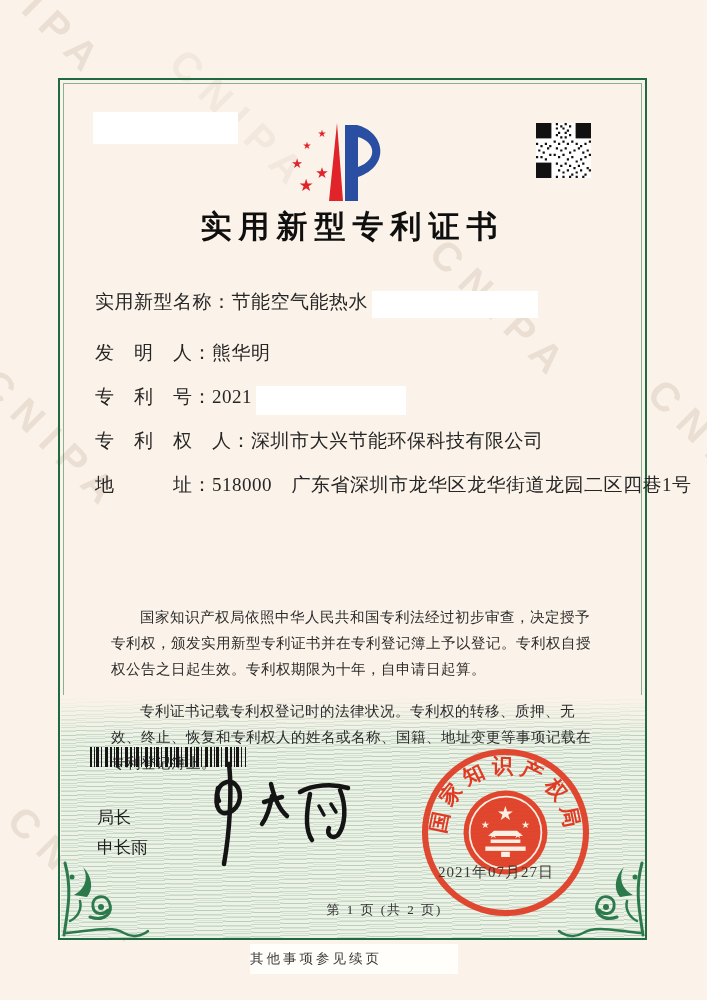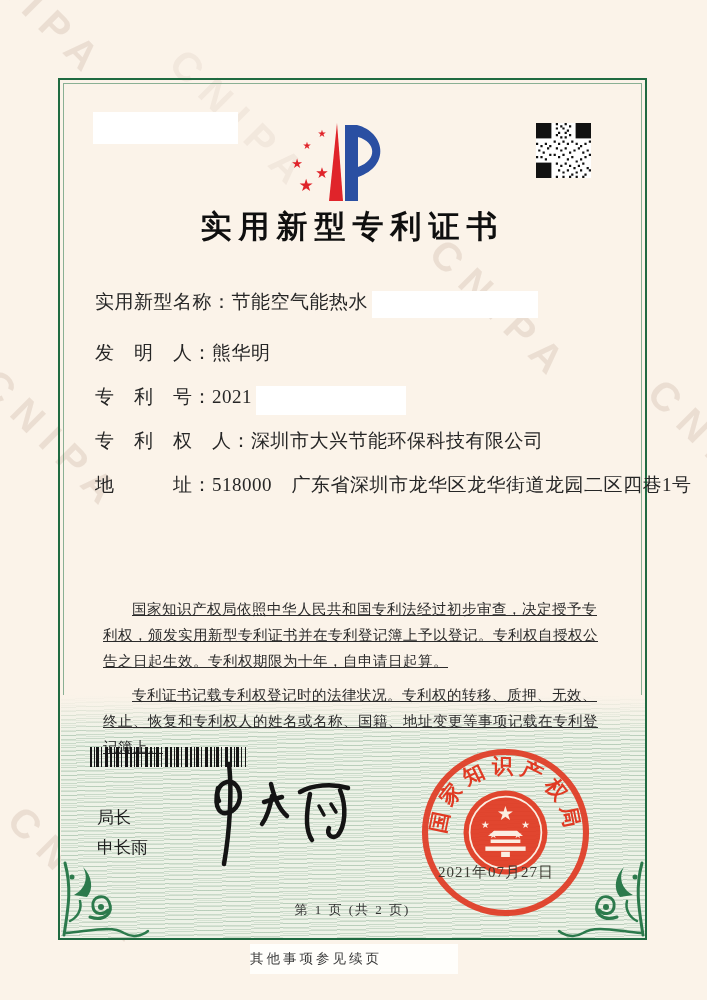--- a/index.html
+++ b/index.html
@@ -36,21 +36,21 @@
   .fields{position:absolute;left:95px;top:292px;width:528px;font-size:19px;color:#262626;}
   .frow{height:44px;display:flex;align-items:flex-start;line-height:20px;white-space:pre;}
   .frow.first{margin-bottom:7px;}
   .flabel{letter-spacing:.5px;}
   .fvalue{letter-spacing:.5px;}
   .fpair2{margin-left:38px;}
   .body-text{
     position:absolute;left:95px;top:588px;width:524px;
     font-size:14.5px;line-height:1.8;color:#2b2b2b;letter-spacing:.5px;
   }
-  .body-text p{margin:8px;text-indent:2em;text-decoration:underline;}
+  .body-text p{margin:16px;text-indent:2em;}
   
   .panel{
     position:absolute;left:61px;top:695px;width:584px;height:243px;
     background-color:#edf2e7;
     background-image:
       repeating-linear-gradient(178deg, rgba(125,165,135,.33) 0 1px, transparent 1px 4px),
       repeating-linear-gradient(182deg, rgba(125,165,135,.20) 0 1px, transparent 1px 5px);
   }
   .panel::before{
     content:"";position:absolute;left:0;top:0;right:0;height:42px;
@@ -71,21 +71,21 @@
   .seal{position:absolute;left:418px;top:745px;width:175px;height:175px;}
   .seal-date{
     position:absolute;left:438px;top:863px;width:140px;
     font-size:15px;color:#3d3c34;letter-spacing:1px;z-index:5;white-space:nowrap;
   }
   .ornament{position:absolute;width:92px;height:92px;}
   .ornament.left{left:60px;top:847px;}
   .ornament.right{left:555px;top:847px;transform:scaleX(-1);}
   .page-indicator{
     position:absolute;left:58px;top:901px;width:589px;text-align:center;
-    font-size:13px;color:#333;letter-spacing:2px;z-index:6;
+    font-size:13px;color:#333;letter-spacing:2px;z-index:6;padding-left:32px;
   }
   .note-box{
     position:absolute;left:250px;top:944px;width:208px;height:30px;
     background:rgba(255,255,252,.92);text-align:left;line-height:30px;
     font-size:13.5px;color:#3a3a3a;letter-spacing:3px;
   }
 </style>
 </head>
 <body>
 

